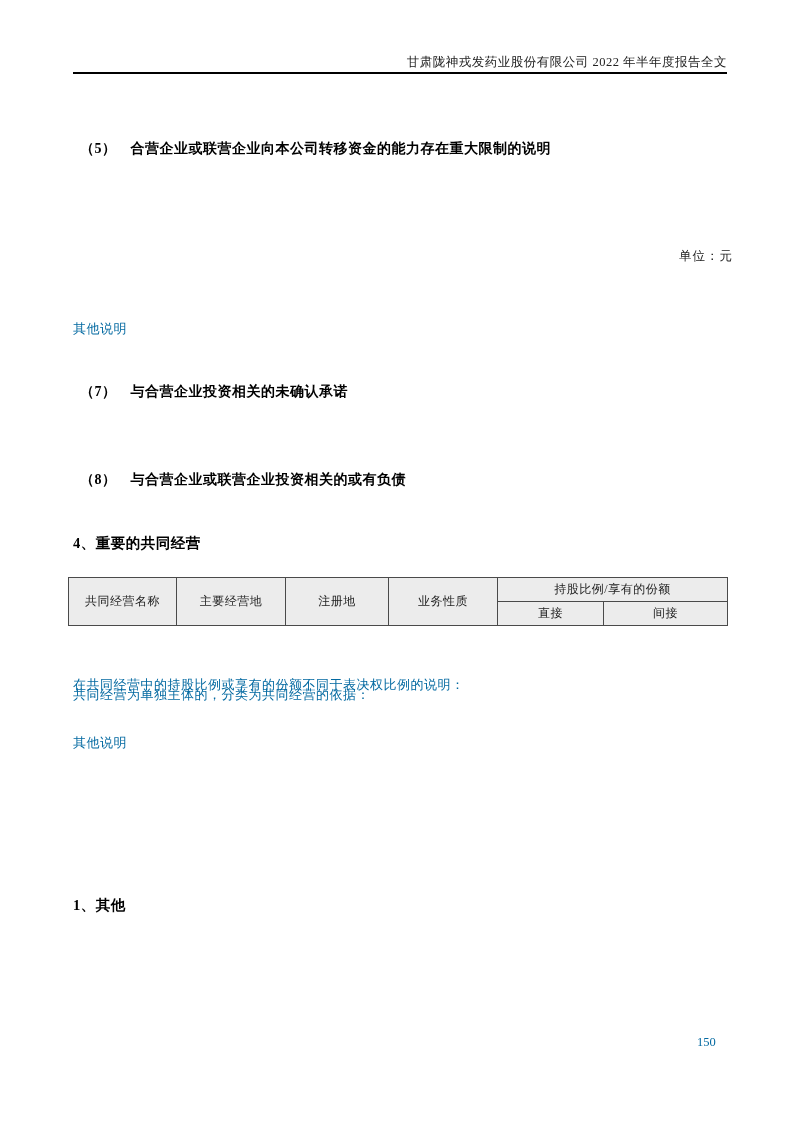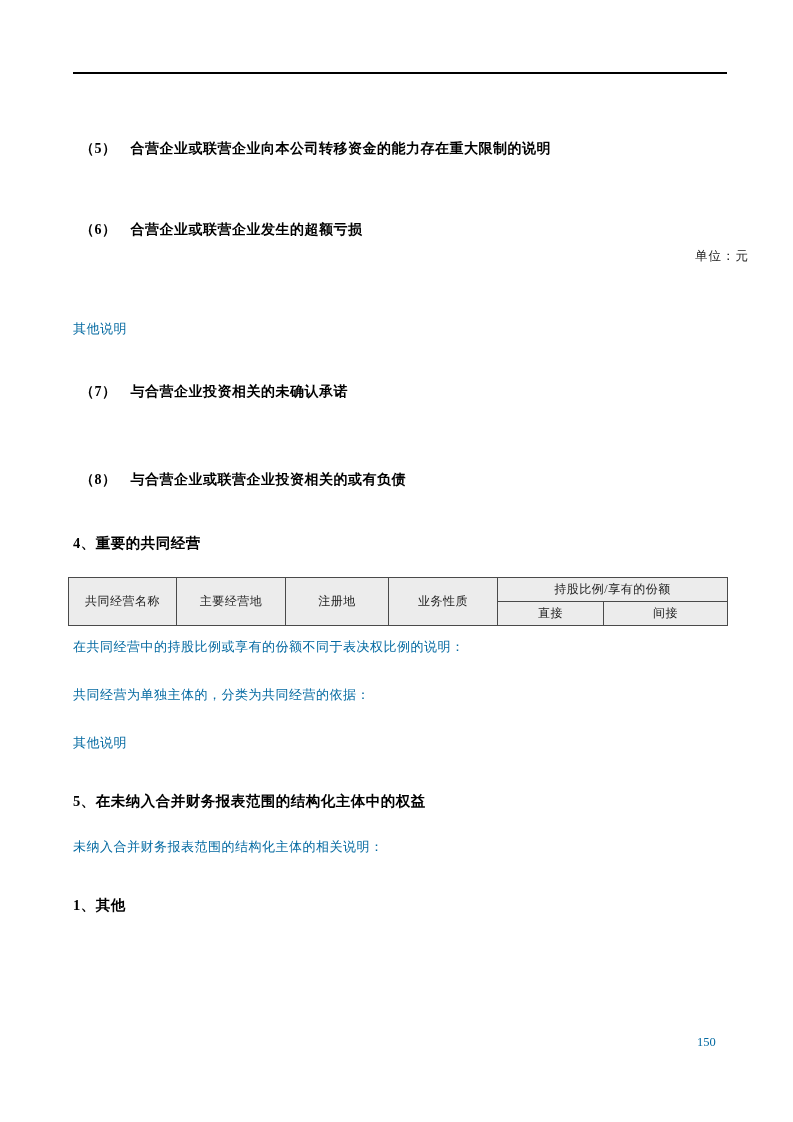--- a/index.html
+++ b/index.html
@@ -30,21 +30,21 @@
     position:absolute;left:73px;
     font-size:14.5px;font-weight:bold;color:#000;
     letter-spacing:0.5px;white-space:nowrap;text-align:right;
   }
   .body-text{
     position:absolute;left:73px;
     font-size:13px;color:#0369a1;
     letter-spacing:0.5px;white-space:nowrap;
   }
   .unit-label{
-    position:absolute;right:44px;
+    position:absolute;right:60px;
     font-size:12.5px;color:#222;letter-spacing:1px;
   }
   table.data-table{
     position:absolute;left:68px;
     width:659px;
     border-collapse:collapse;
     table-layout:fixed;
     font-size:12px;color:#222;
   }
   table.data-table th{
@@ -60,29 +60,27 @@
   .page-number{
     position:absolute;top:1035px;left:697px;
     font-size:12.5px;color:#0369a1;
   }
 </style>
 </head>
 <body>
 
 <div class="page">
 
+  <div class="doc-header">甘肃陇神戎发药业股份有限公司 2022 年半年度报告全文</div>
   <div class="header-rule"></div>
 
   <div class="sec-heading" style="top:140px">
     <span class="sec-num">（5）</span><span>合营企业或联营企业向本公司转移资金的能力存在重大限制的说明</span>
   </div>
 
-  <div class="sec-heading" style="top:221px">
-    <span class="sec-num">（6）</span><span>合营企业或联营企业发生的超额亏损</span>
-  </div>
 
   <div class="unit-label" style="top:248px">单位：元</div>
 
 
   <div class="body-text" style="top:320px">其他说明</div>
 
   <div class="sec-heading" style="top:383px">
     <span class="sec-num">（7）</span><span>与合营企业投资相关的未确认承诺</span>
   </div>
 
@@ -109,27 +107,25 @@
       <th rowspan="2">业务性质</th>
       <th colspan="2">持股比例/享有的份额</th>
     </tr>
     <tr>
       <th>直接</th>
       <th>间接</th>
     </tr>
   </tbody>
     </table>
 
-  <div class="body-text" style="top:638px">在共同经营中的持股比例或享有的份额不同于表决权比例的说明：</div>
+  <div class="body-text" style="top:676px">在共同经营中的持股比例或享有的份额不同于表决权比例的说明：</div>
 
   <div class="body-text" style="top:686px">共同经营为单独主体的，分类为共同经营的依据：</div>
 
   <div class="body-text" style="top:734px">其他说明</div>
 
-  <div class="num-heading" style="top:792px">5、在未纳入合并财务报表范围的结构化主体中的权益</div>
 
-  <div class="body-text" style="top:838px">未纳入合并财务报表范围的结构化主体的相关说明：</div>
 
   <div class="num-heading" style="top:896px">1、其他</div>
 
   <div class="page-number">150</div>
 
 </div>
 
 </body></html>

